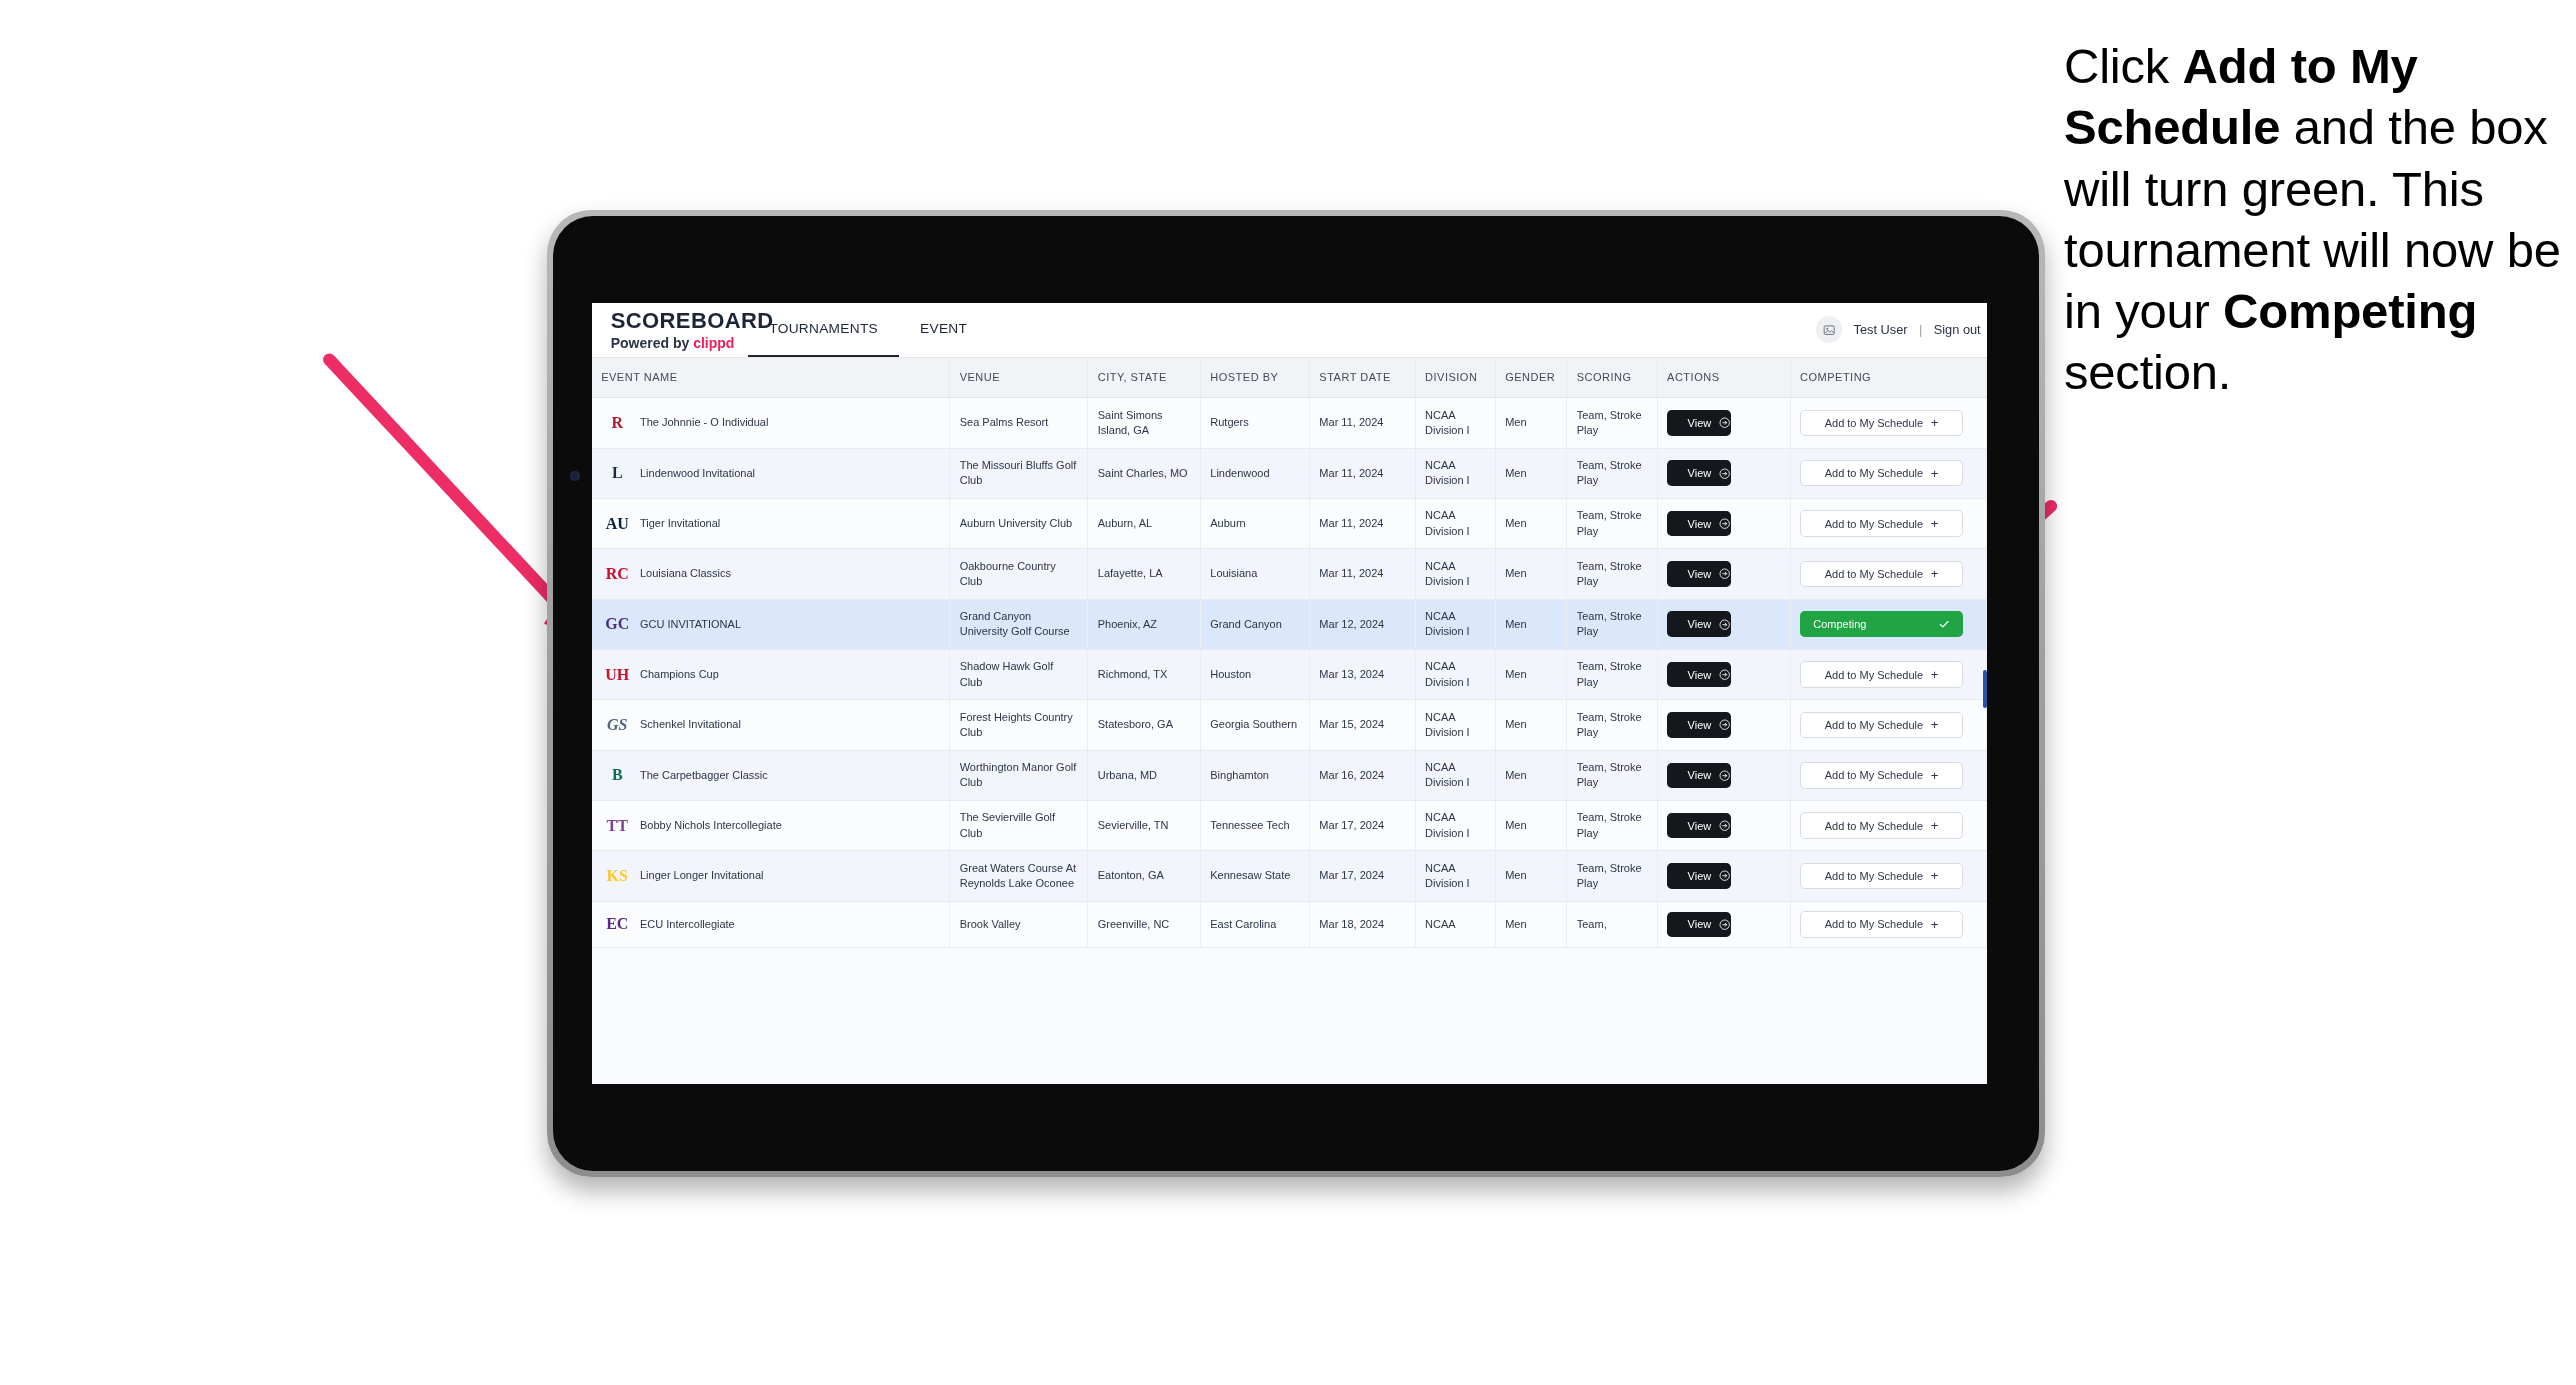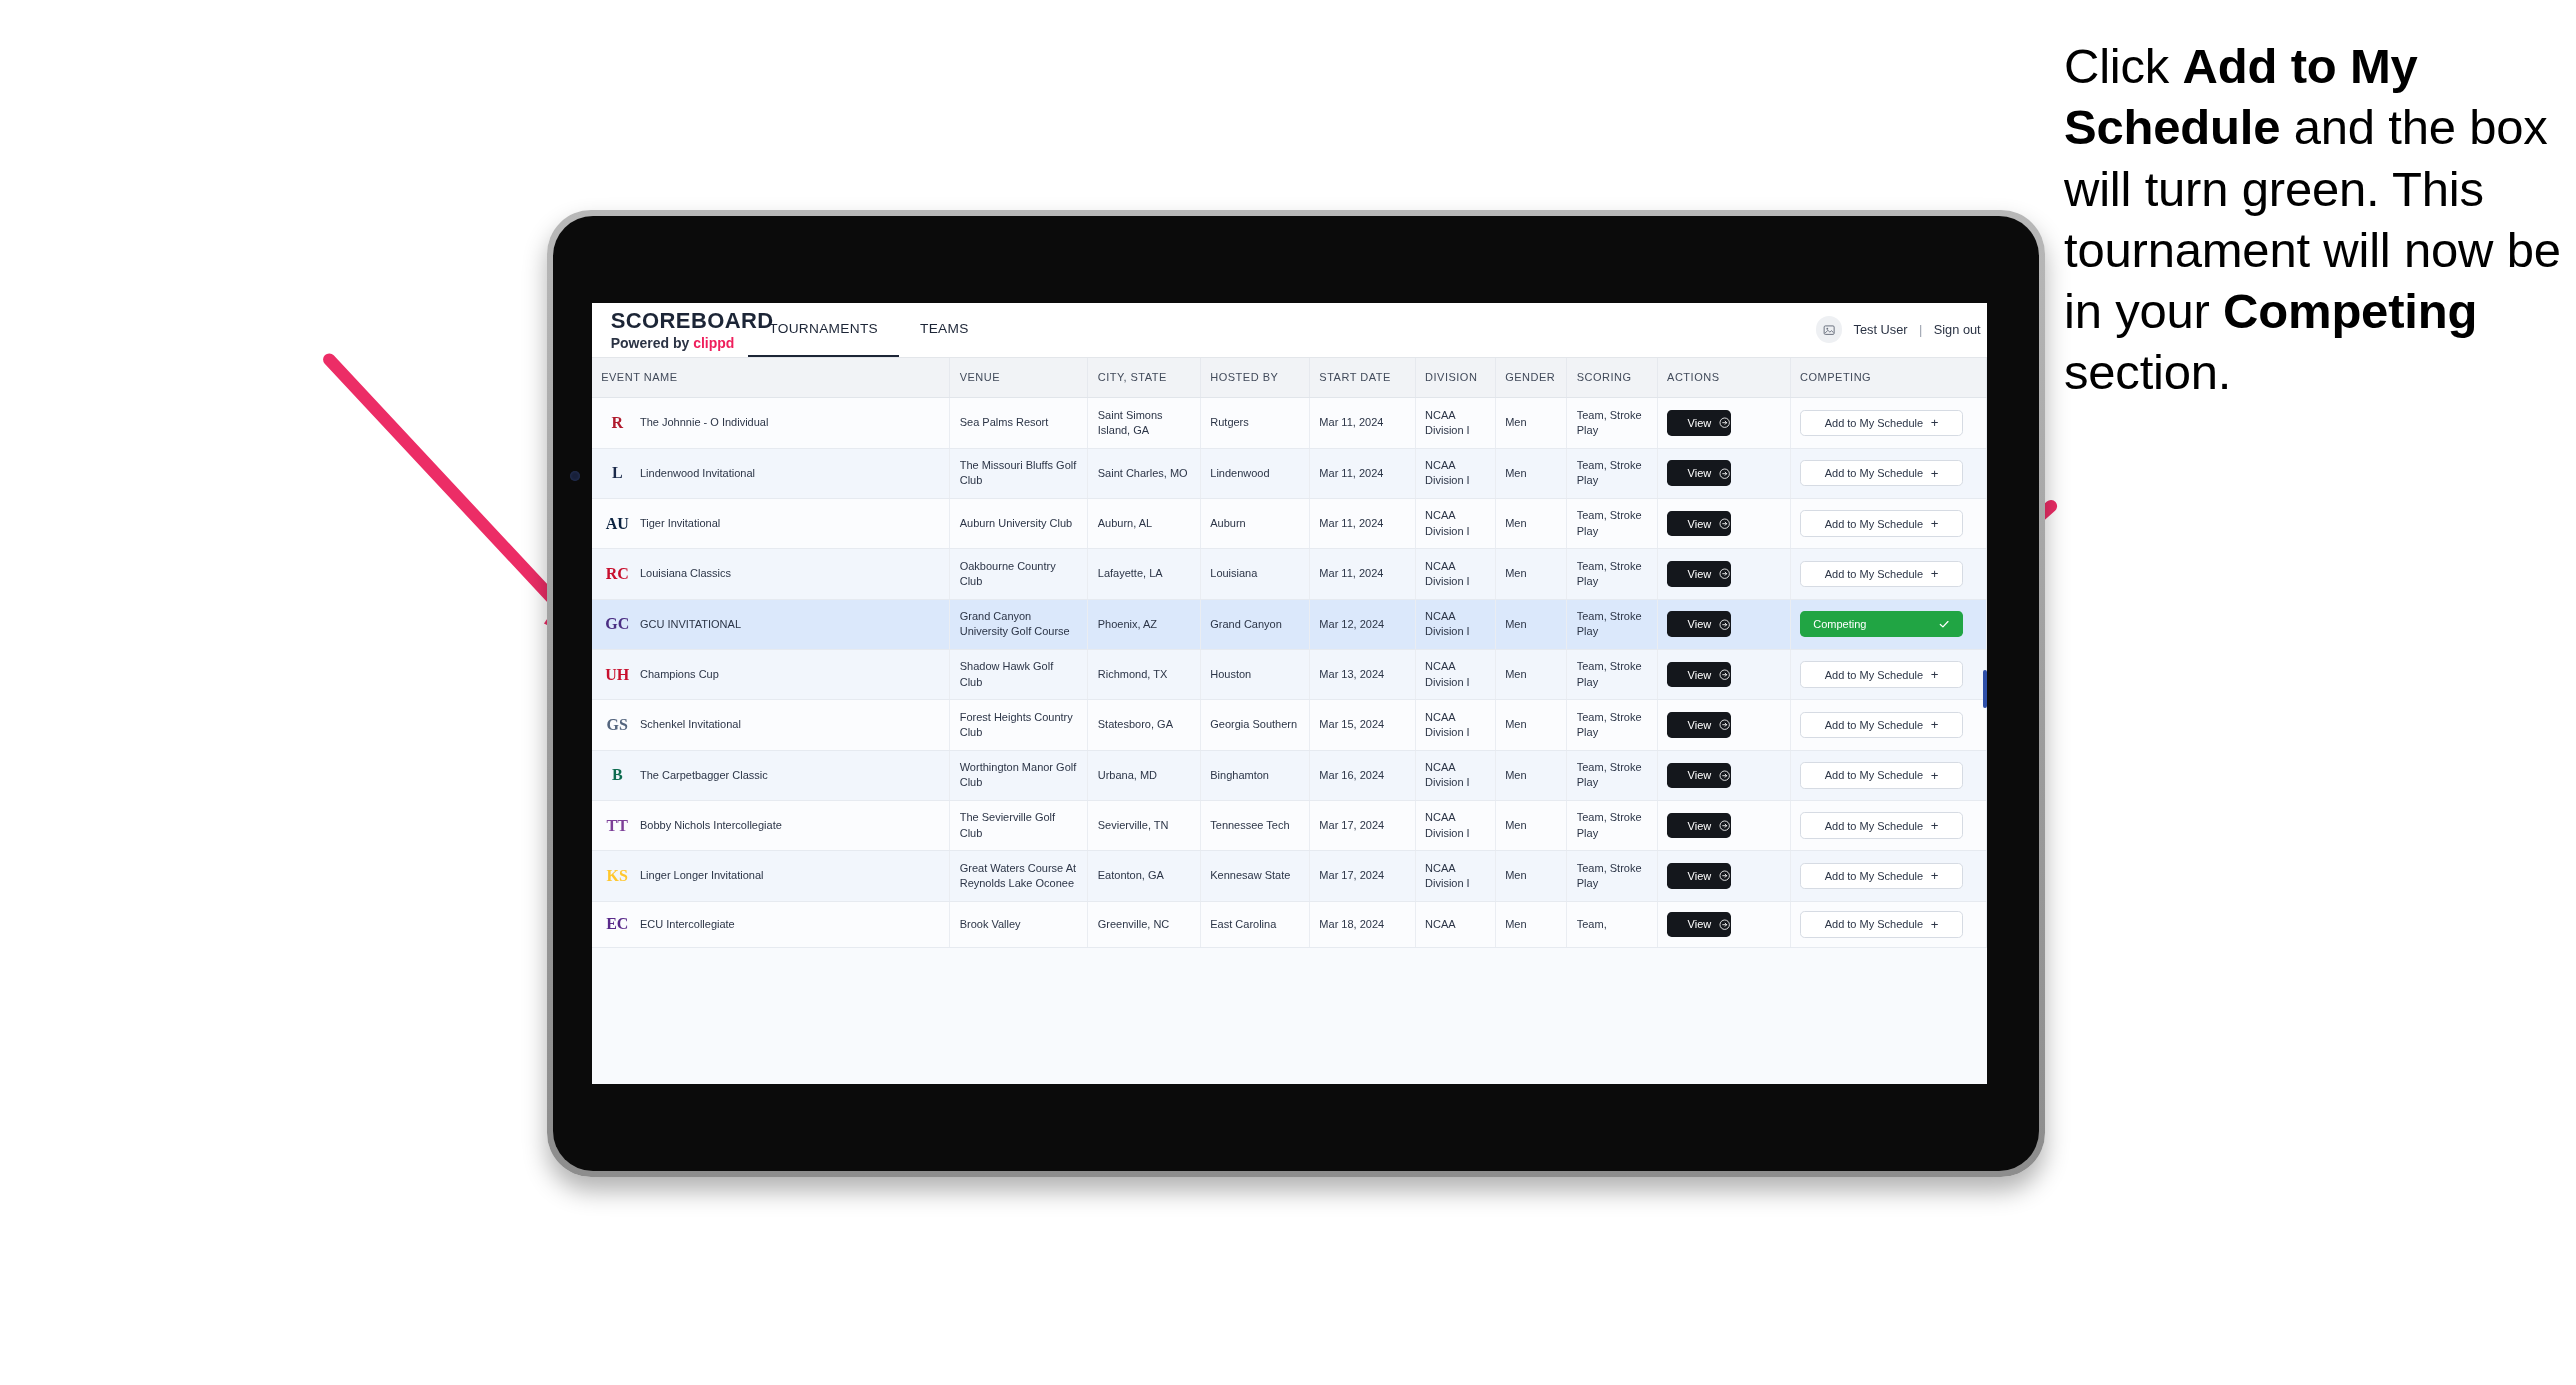--- a/index.html
+++ b/index.html
@@ -200,21 +200,21 @@
 
       <div class="screen">
 
         <div class="app-header">
           <div class="brand">
             <div class="brand-title">SCOREBOARD</div>
             <div class="brand-sub"><span>Powered by </span><span class="clippd">clippd</span></div>
           </div>
           <div class="nav">
             <div class="nav-item active">TOURNAMENTS</div>
-            <div class="nav-item">TEAMS</div>
+            <div class="nav-item">EVENT</div>
           </div>
           <div class="header-right">
             <div class="avatar">
               <svg width="12.3" height="12.3" viewBox="0 0 16 16">
                 <rect x="1.5" y="2.5" width="13" height="11" rx="1.5" fill="none" stroke="#6b7280" stroke-width="1.3"></rect>
                 <circle cx="5.6" cy="6.2" r="1.2" fill="#6b7280"></circle>
                 <path d="M2.5 12 L6.4 8.2 L9 10.6 L11.2 8.6 L13.5 11.3" fill="none" stroke="#6b7280" stroke-width="1.2"></path>
               </svg>
             </div>
             <span>Test User</span>
@@ -394,21 +394,21 @@
                       </svg>
                     </button></td>
                   <td class="c-compete"><button class="btn-add">
                       <span>Add to My Schedule</span>
                       <span class="plus">+</span>
                     </button></td>
                 </tr>
                 <tr class="r-odd">
                   <td class="c-event">
                     <div class="evt">
-                      <div class="logo" style="color: rgb(84, 101, 126);">GS</div>
+                      <div class="logo" style="color: rgb(84, 101, 126); font-style: italic;">GS</div>
                       <span class="evt-name">Schenkel Invitational</span>
                     </div>
                   </td>
                   <td class="c-venue">Forest Heights Country Club</td>
                   <td class="c-city">Statesboro, GA</td>
                   <td class="c-host">Georgia Southern</td>
                   <td class="c-date">Mar 15, 2024</td>
                   <td class="c-div">NCAA Division I</td>
                   <td class="c-gender">Men</td>
                   <td class="c-score">Team, Stroke Play</td>

